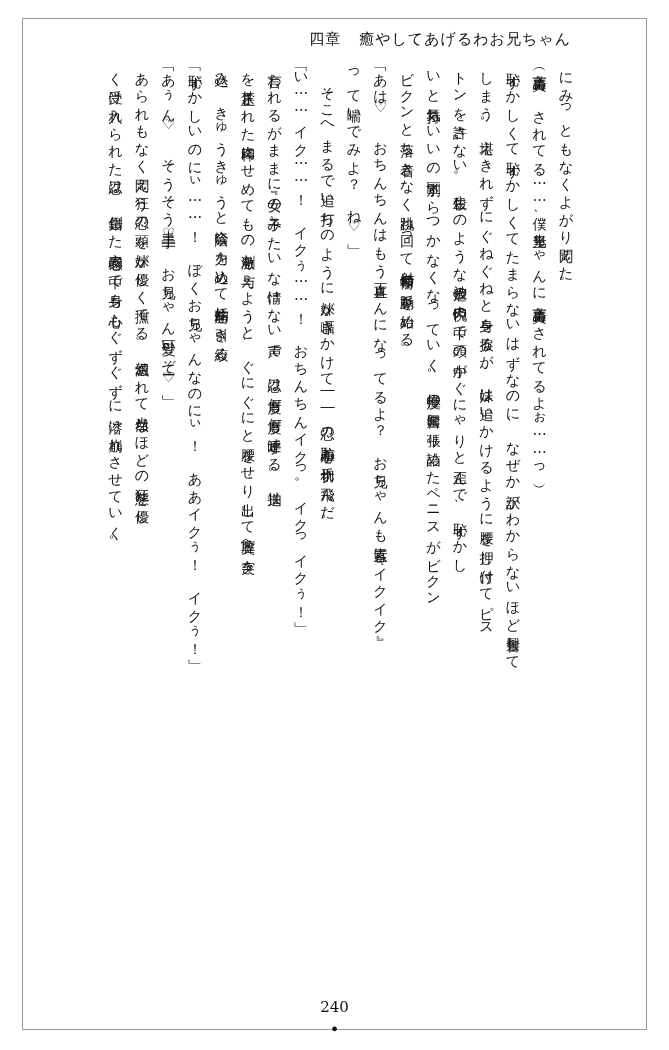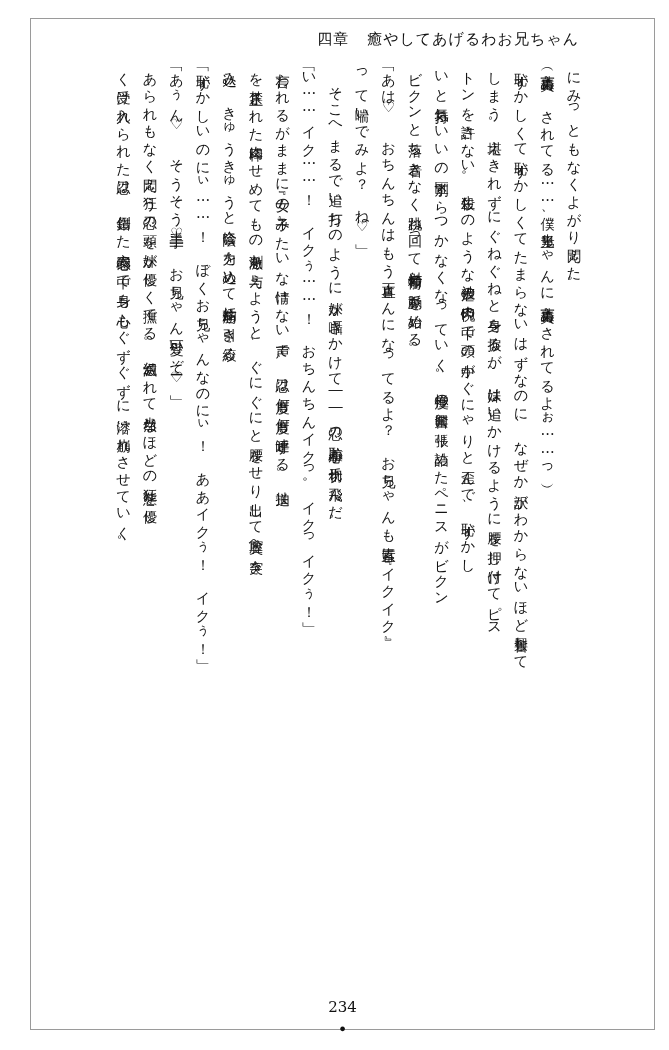--- a/index.html
+++ b/index.html
@@ -10,21 +10,21 @@
   body {
     width: 669px;
     height: 1050px;
     font-family: "Liberation Serif", "DejaVu Serif", serif;
     color: #1a1a1a;
     position: relative;
     overflow: hidden;
   }
   .page {
     position: absolute;
-    left: 8px;
+    left: 0;
     top: 0;
     width: 617px;
     height: 1050px;
     box-sizing: border-box;
     padding: 30px 30px 26px 30px;
   }
   .page-border {
     position: absolute;
     left: 22px;
     top: 18px;
@@ -120,15 +120,15 @@
     <div class="vline">「い……イク……！　イクぅ……！　おちんちんイクっ。イクっイクぅ！」</div>
     <div class="vline">言われるがままに『女の子』みたいな情けない声で、忍は何度も何度も連呼する。抽送</div>
     <div class="vline">を禁止された肉棒にせめてもの刺激を与えようと、ぐにぐにと腰をせり出して膣奥へ突き</div>
     <div class="vline">込み、きゅうきゅうと会陰に力を込めて括約筋を引き絞る。</div>
     <div class="vline">「恥ずかしいのにぃ……！　ぼくお兄ちゃんなのにぃ！　ああイクぅ！　イクぅ！」</div>
     <div class="vline">「あぅん♡　そうそう上手上手♡　お兄ちゃん可愛いぞー♡」</div>
     <div class="vline">あられもなく悶え狂う忍の頭を妹が優しく撫でる。幻滅されて当然なほどの狂態を優し</div>
     <div class="vline">く受け入れられた忍は、倒錯した安心感の中で身も心もぐずぐずに溶け崩れさせていく。</div>
   </div>
 
-  <div class="page-number">234</div>
+  <div class="page-number">240</div>
   <div class="page-dot">●</div>
 </div>
 
 </body></html>

